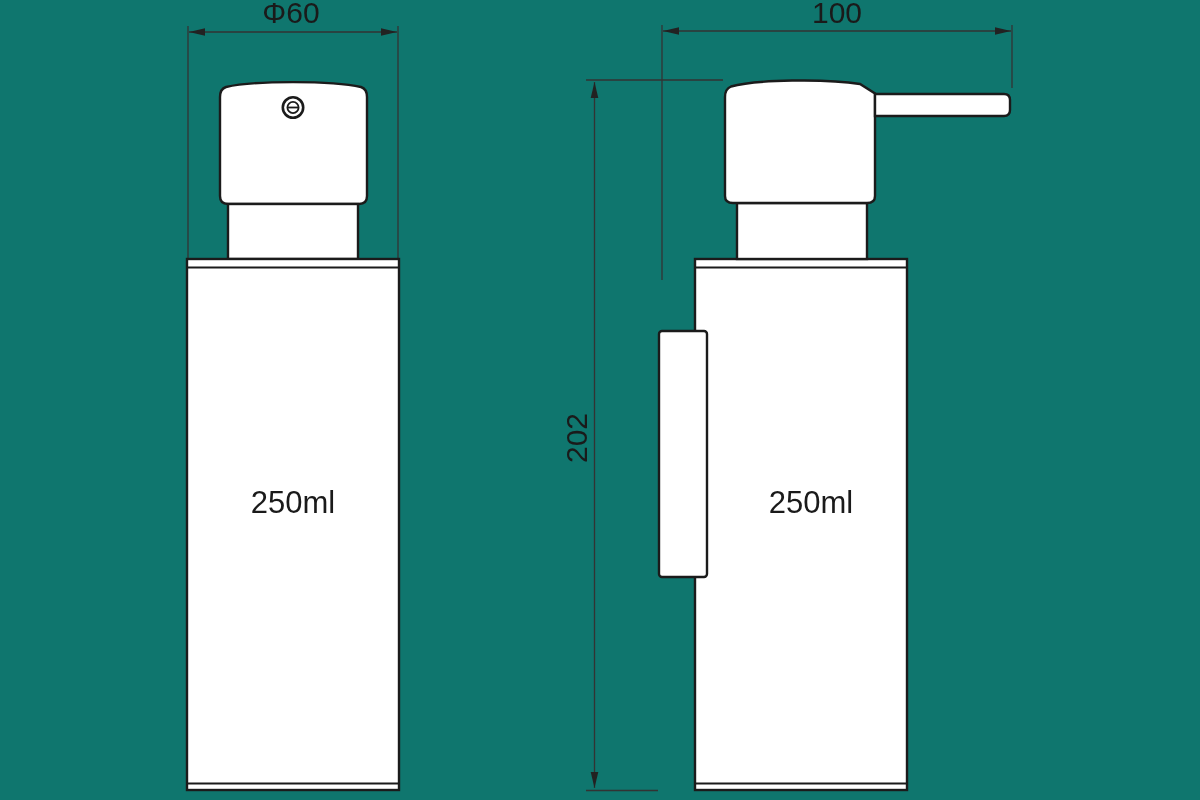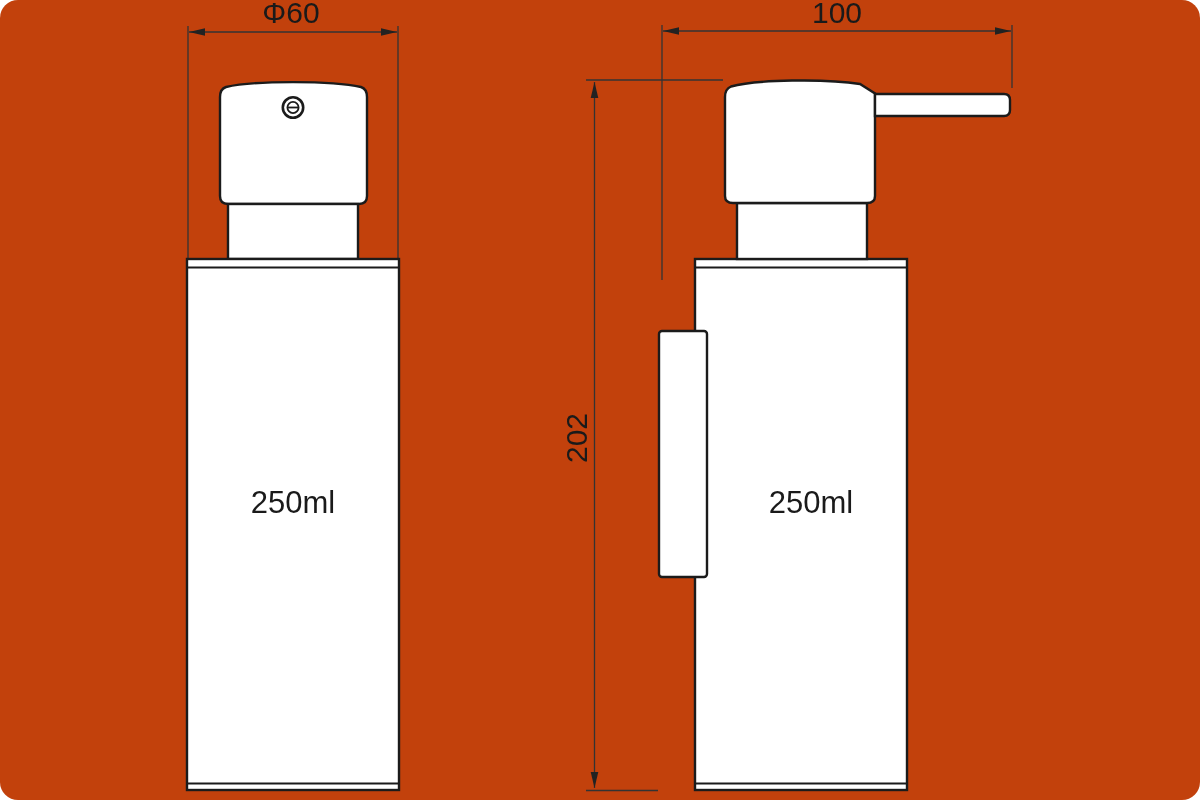--- a/index.html
+++ b/index.html
@@ -3,24 +3,23 @@
 <meta charset="utf-8">
 <style>
   html, body {
     margin: 0;
     padding: 0;
     background: #ffffff;
   }
   .canvas-wrap {
     width: 1200px;
     height: 800px;
-    background: #c2410c;
+    background: #0f766e;
     position: relative;
     font-family: "Liberation Sans", sans-serif;
-    border-radius: 18px;
   }
   svg { display: block; }
   text {
     font-family: "Liberation Sans", sans-serif;
     fill: #1a1a1a;
   }
   .dim-label { font-size: 30px; }
   .cap-label { font-size: 31px; }
   .obj { stroke: #1b1b1b; stroke-width: 2.4; fill: #ffffff; }
   .obj-line { stroke: #1b1b1b; stroke-width: 1.8; fill: none; }

